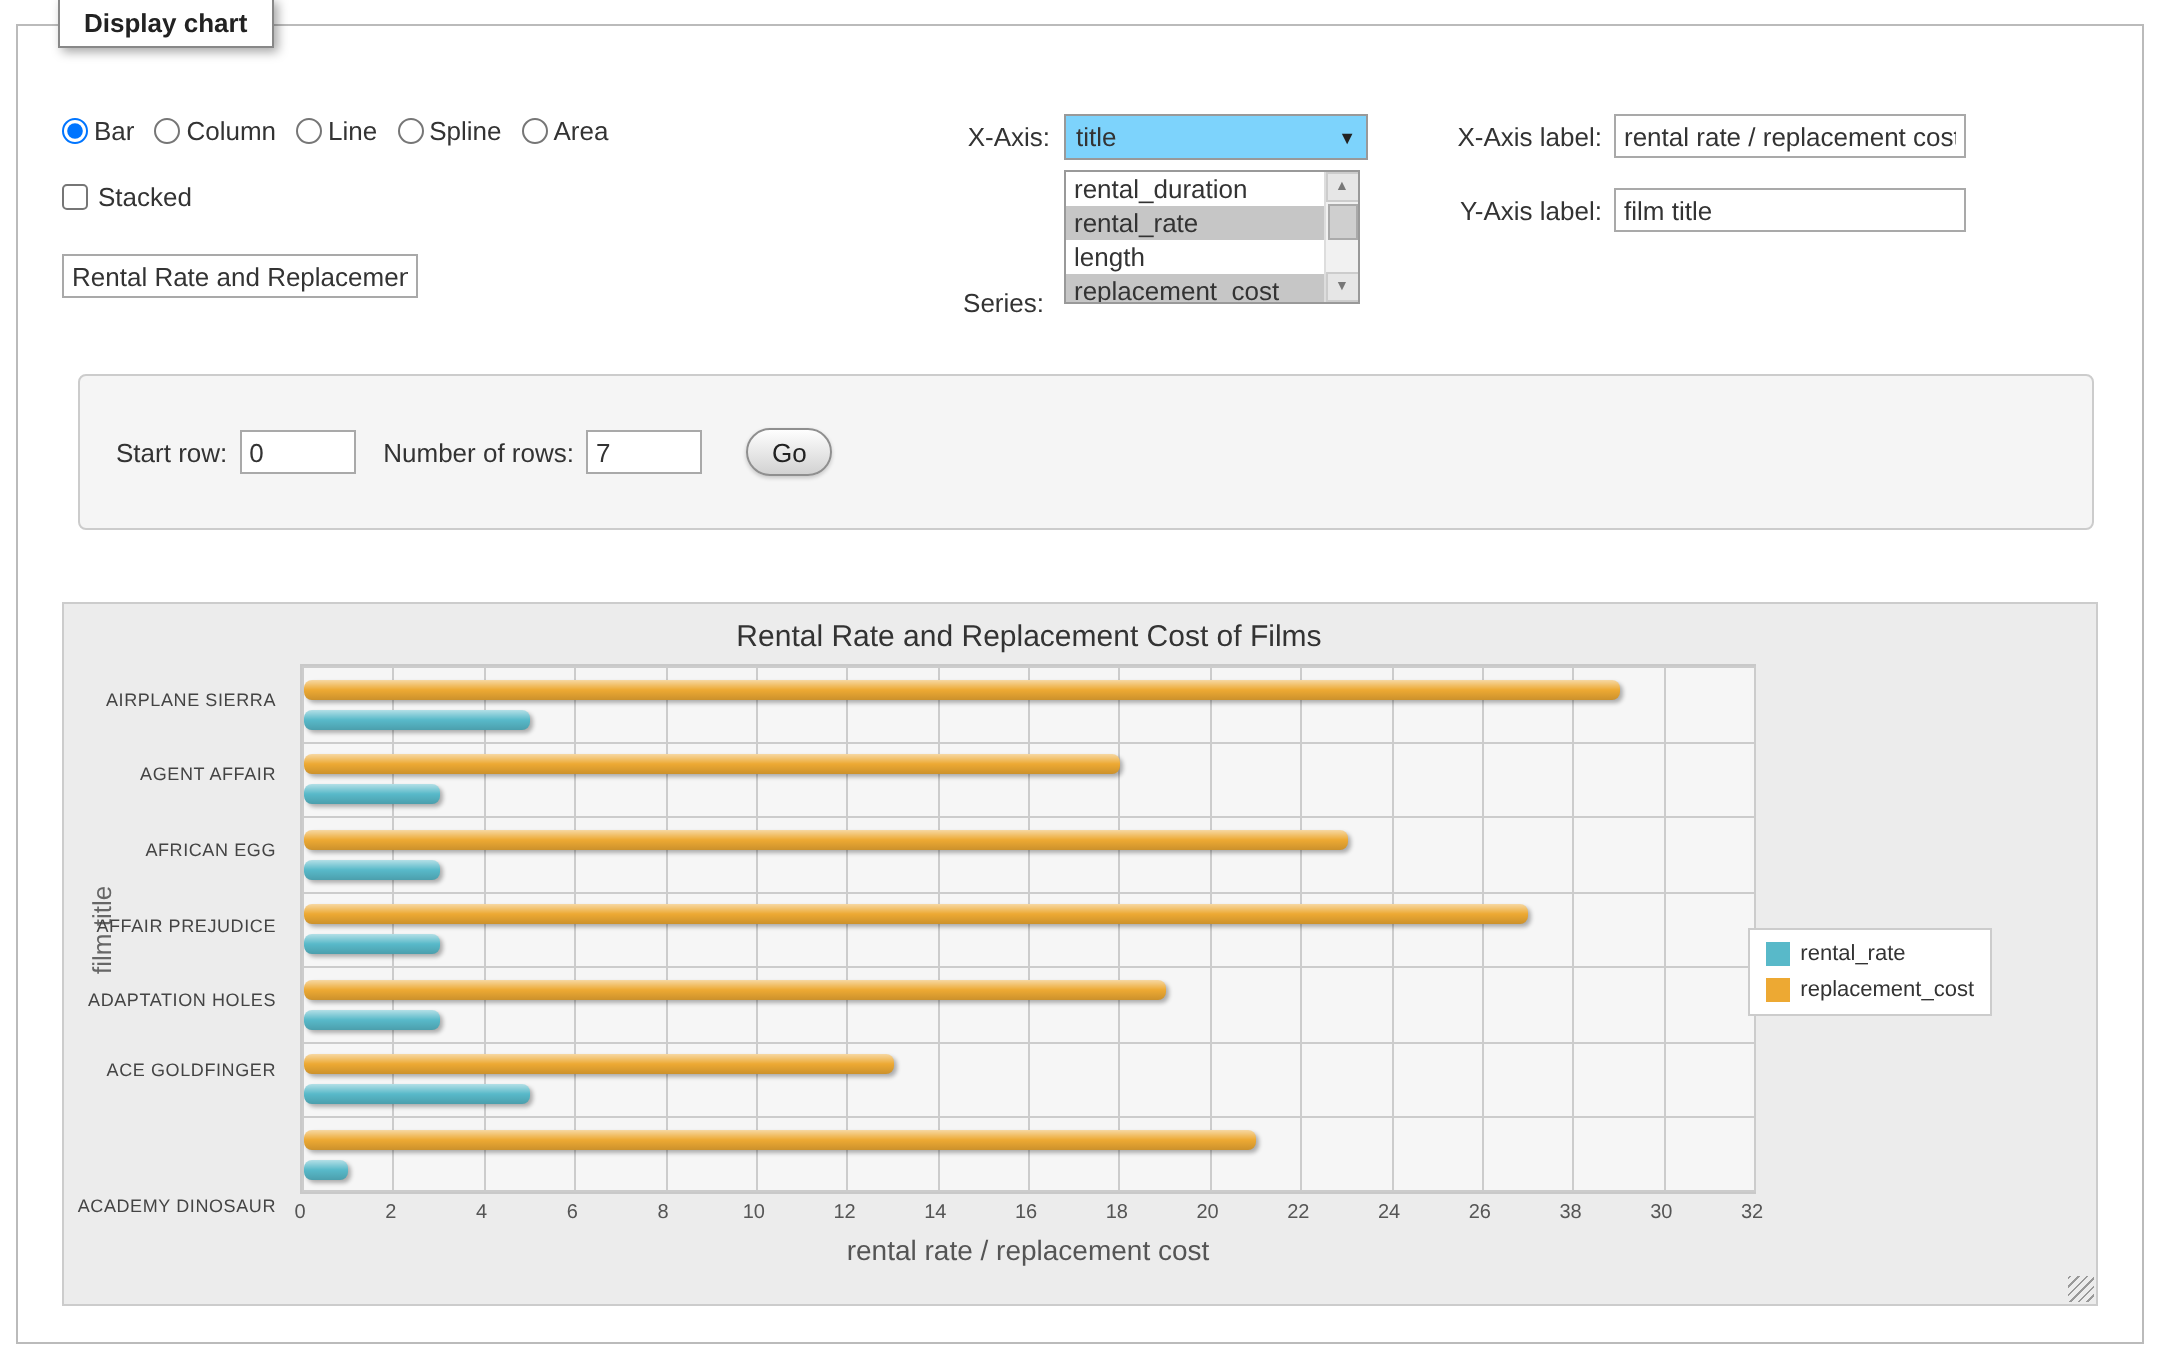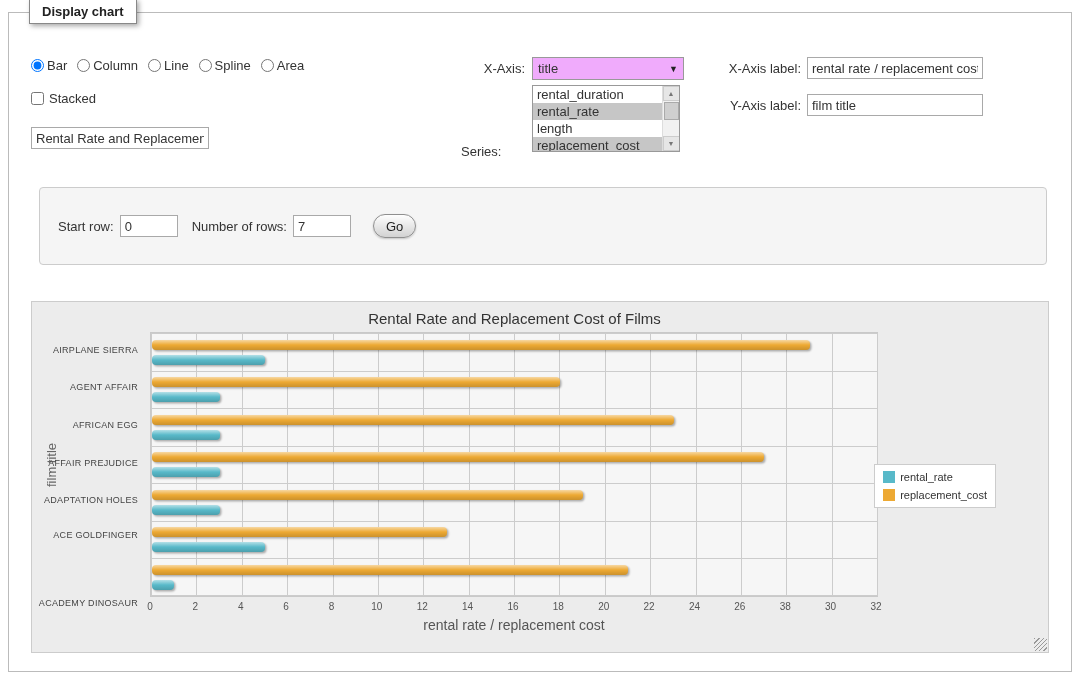--- a/index.html
+++ b/index.html
@@ -10,24 +10,24 @@
 
   .radio-row{position:absolute;left:22px;top:45px;display:flex;align-items:center;gap:10px}
   .radio-item{display:flex;align-items:center;gap:3px;cursor:pointer}
   .stacked-row{position:absolute;left:22px;top:78px;display:flex;align-items:center;gap:5px;cursor:pointer}
 
   .txt{border:1px solid #a9a9a9;height:22px;padding:2px 4px;font-family:"Liberation Sans",sans-serif;font-size:13px;color:#333;background:#fff}
   .title-input{position:absolute;left:22px;top:114px;width:178px}
 
   .lbl{color:#333}
   .xaxis-lbl{position:absolute;left:430px;top:48px;width:86px;text-align:right}
-  .selectbox{position:absolute;left:523px;top:44px;width:152px;height:23px;border:1px solid #999;background:#f0abfc;display:flex;align-items:center;justify-content:space-between;padding:0 5px;cursor:pointer}
+  .selectbox{position:absolute;left:523px;top:44px;width:152px;height:23px;border:1px solid #999;background:#7dd3fc;display:flex;align-items:center;justify-content:space-between;padding:0 5px;cursor:pointer}
   .selectbox .arrow{font-size:9px;color:#222}
 
-  .series-lbl{position:absolute;left:452px;top:131px;width:86px;text-align:left}
+  .series-lbl{position:absolute;left:427px;top:131px;width:86px;text-align:right}
   .listbox{position:absolute;left:523px;top:72px;width:148px;height:67px;border:1px solid #999;background:#fff;display:flex;overflow:hidden}
   .listbox .opts{flex:1;overflow:hidden}
   .opt{height:17px;line-height:17px;padding:0 4px;white-space:nowrap;cursor:default}
   .opt.selected{background:#c6c6c6}
   .scrollbar{width:17px;background:#f1f1f1;border-left:1px solid #ddd;display:flex;flex-direction:column;align-items:center}
   .sb-btn{width:17px;height:15px;background:#e6e6e6;border:1px solid #ccc;color:#777;font-size:7px;text-align:center;line-height:14px;cursor:pointer}
   .sb-thumb{width:15px;height:18px;background:#cfcfcf;border:1px solid #aaa;margin-top:1px;cursor:pointer}
   .sb-btn.down{margin-top:auto}
 
   .xlabel-lbl{position:absolute;left:688px;top:48px;width:104px;text-align:right}

